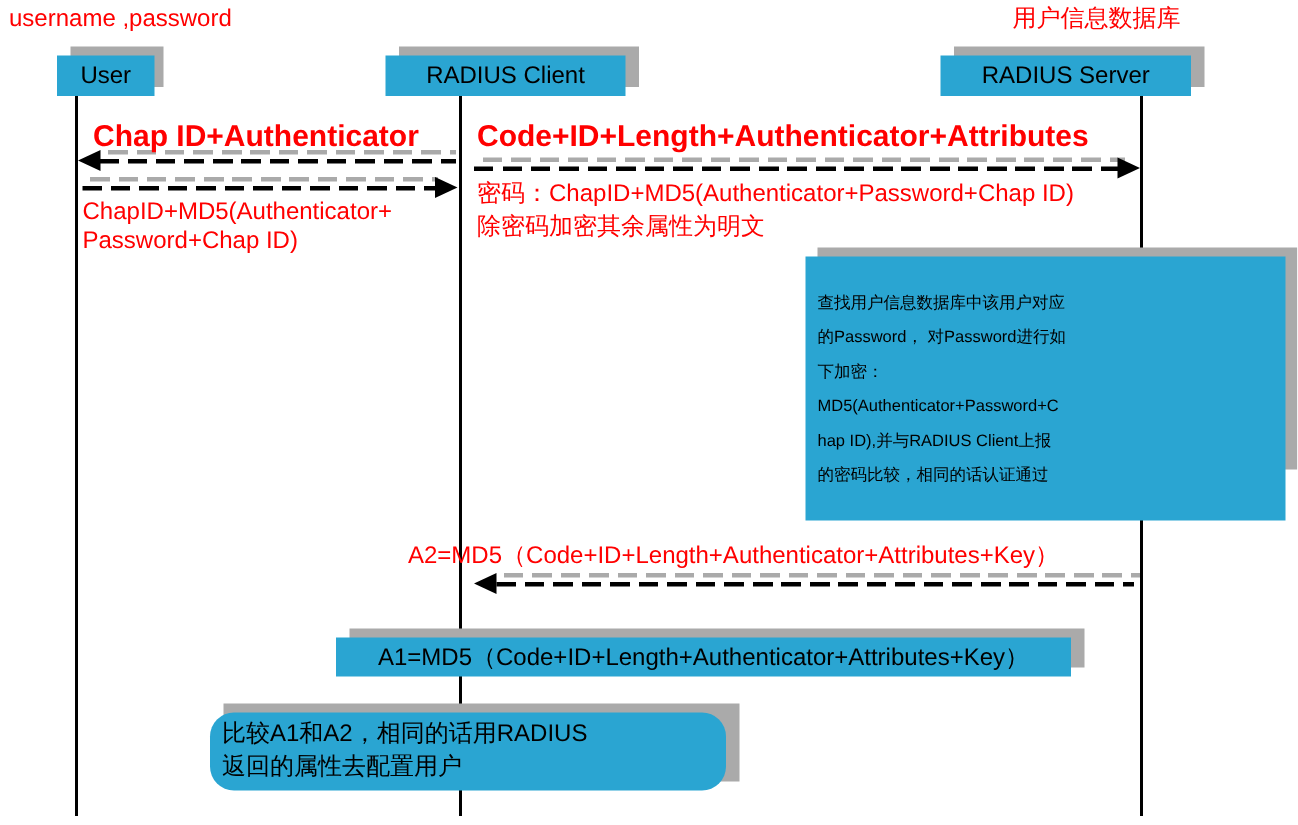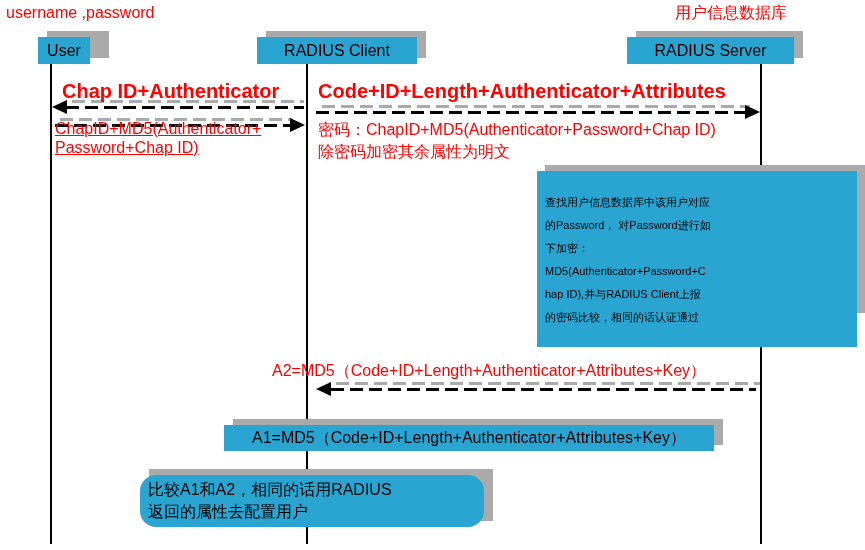--- a/index.html
+++ b/index.html
@@ -52,38 +52,38 @@
 <div class="stage">
 
   <div class="abs red-note txt" style="left:6px;top:3px;">username ,password</div>
   <div class="abs red-note txt" style="left:641px;top:3px;margin-left:34px;">用户信息数据库</div>
 
   <div class="abs lifeline" style="left:50px;top:64px;height:480px;"></div>
   <div class="abs lifeline" style="left:306px;top:64px;height:480px;"></div>
   <div class="abs lifeline" style="left:760px;top:64px;height:480px;"></div>
 
   <div class="abs box-shadow" style="left:47px;top:31px;width:62px;height:27px;"></div>
-  <div class="abs cyan-box" style="left:38px;top:37px;width:52px;height:27px;">User</div>
+  <div class="abs cyan-box" style="left:38px;top:37px;width:65px;height:27px;">User</div>
 
   <div class="abs box-shadow" style="left:266px;top:31px;width:160px;height:27px;"></div>
   <div class="abs cyan-box" style="left:257px;top:37px;width:160px;height:27px;">RADIUS Client</div>
 
   <div class="abs box-shadow" style="left:636px;top:31px;width:167px;height:27px;"></div>
   <div class="abs cyan-box" style="left:627px;top:37px;width:167px;height:27px;">RADIUS Server</div>
 
   <div class="abs red-title txt" style="left:62px;top:80px;">Chap ID+Authenticator</div>
 
   <div class="abs dash-shadow" style="left:72px;top:100px;width:232px;"></div>
   <div class="abs dash" style="left:66px;top:106px;width:238px;"></div>
   <div class="abs head head-left" style="left:52px;top:100px;"></div>
 
   <div class="abs dash-shadow" style="left:60px;top:118px;width:232px;"></div>
   <div class="abs dash" style="left:55px;top:124px;width:236px;"></div>
   <div class="abs head head-right" style="left:290px;top:118px;"></div>
-  <div class="abs red-note txt" style="left:55px;top:119px;text-decoration:underline;">ChapID+MD5(Authenticator+
+  <div class="abs red-note txt" style="left:55px;top:132px;">ChapID+MD5(Authenticator+
 Password+Chap ID)</div>
 
   <div class="abs red-title txt" style="left:318px;top:80px;">Code+ID+Length+Authenticator+Attributes</div>
 
   <div class="abs dash-shadow" style="left:322px;top:105px;width:428px;"></div>
   <div class="abs dash" style="left:316px;top:111px;width:430px;"></div>
   <div class="abs head head-right" style="left:745px;top:105px;"></div>
 
   <div class="abs red-note txt" style="left:318px;top:120px;">密码：ChapID+MD5(Authenticator+Password+Chap ID)</div>
   <div class="abs red-note txt" style="left:318px;top:142px;">除密码加密其余属性为明文</div>

